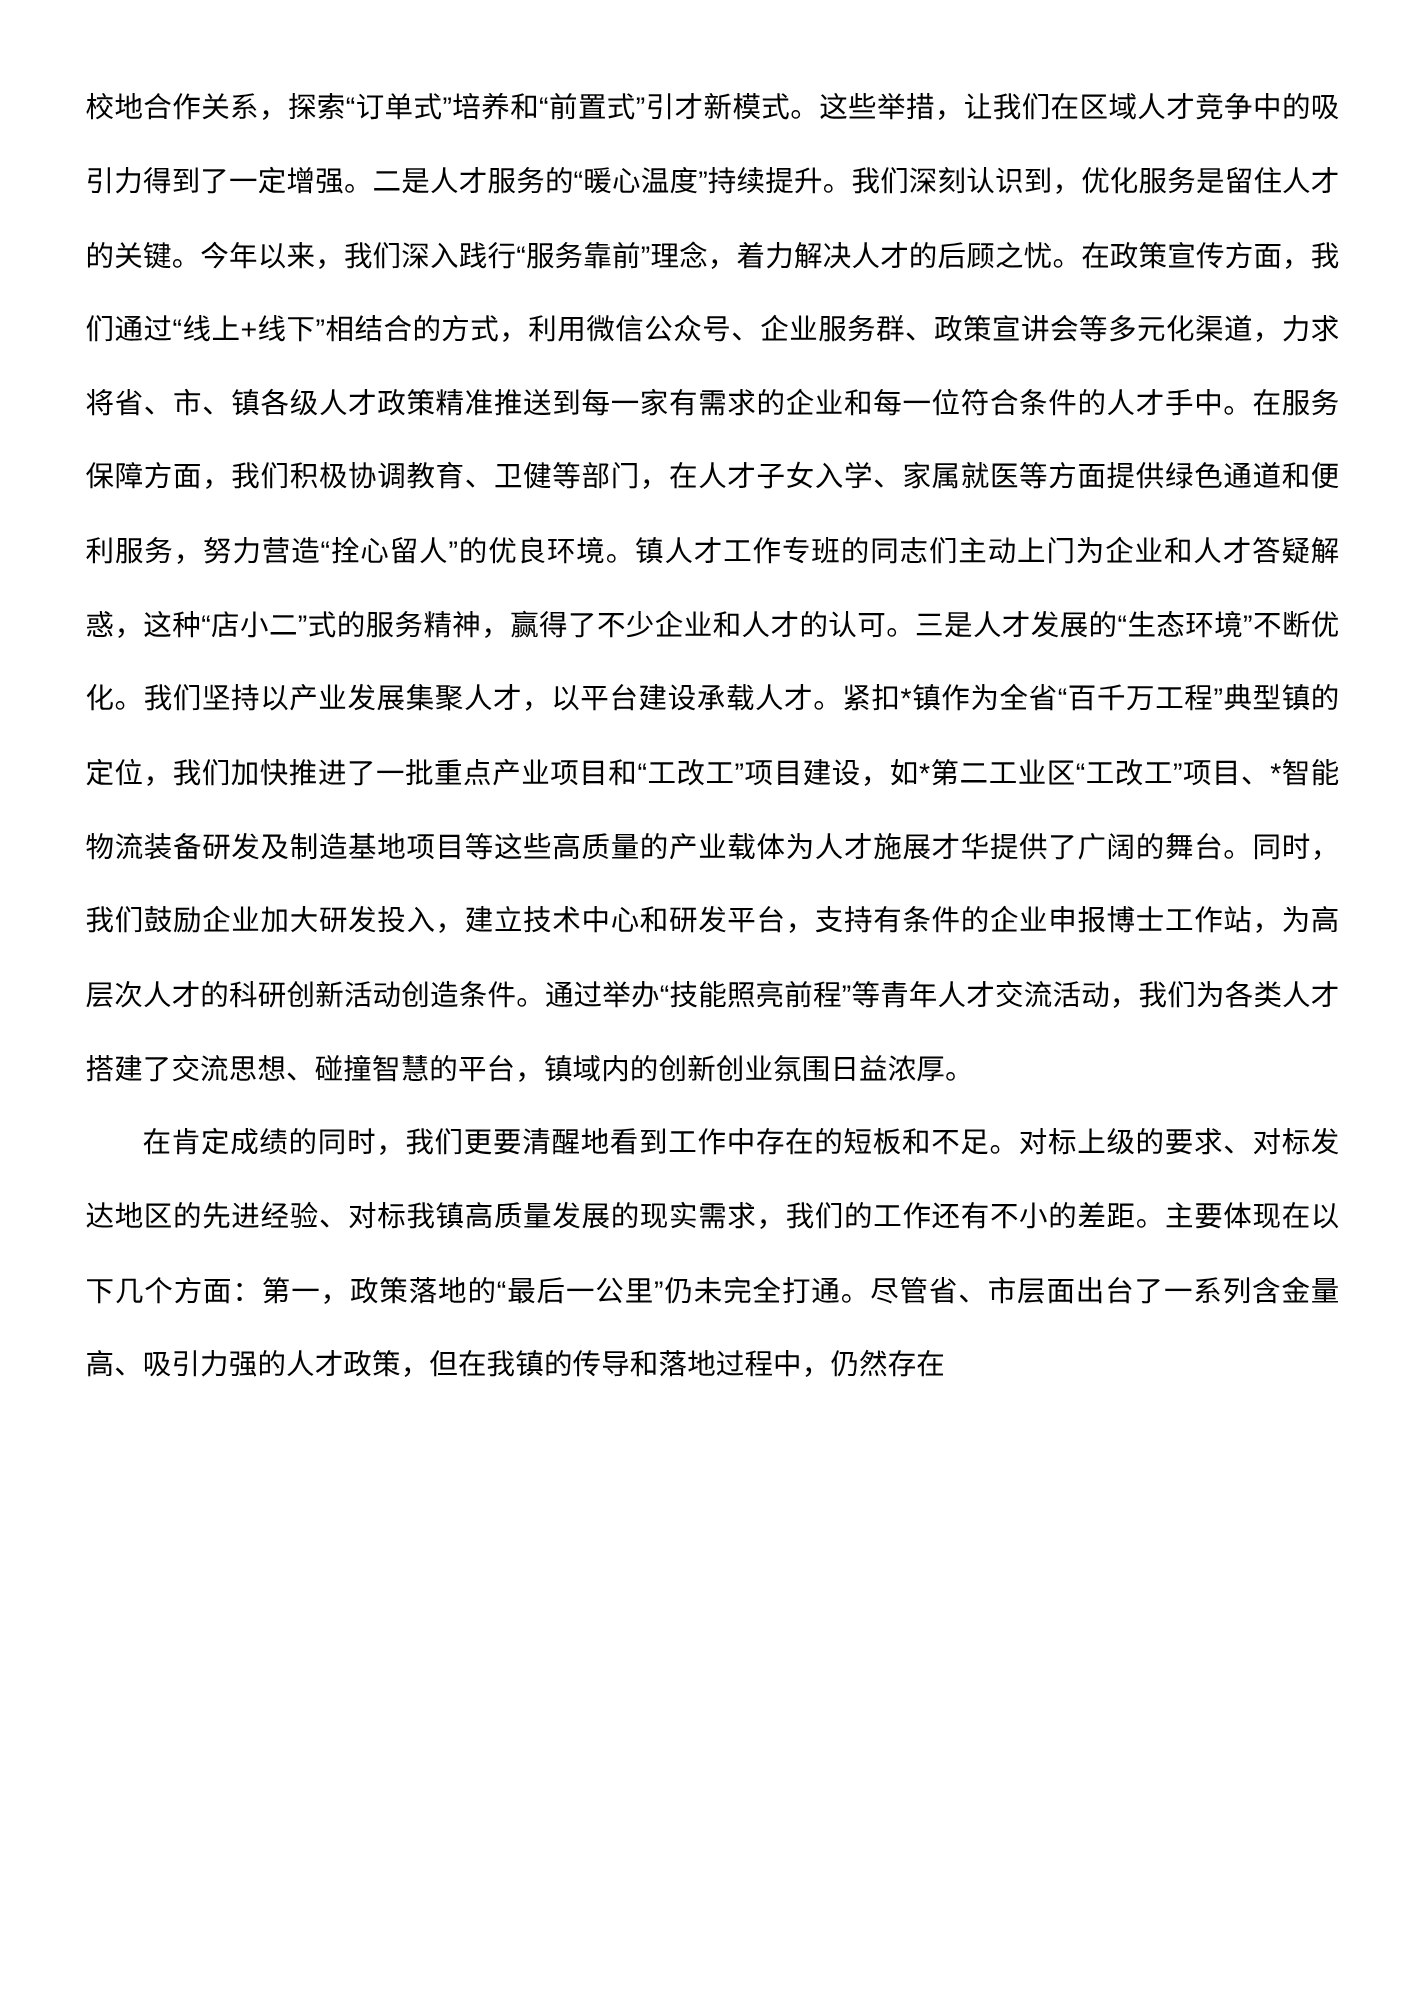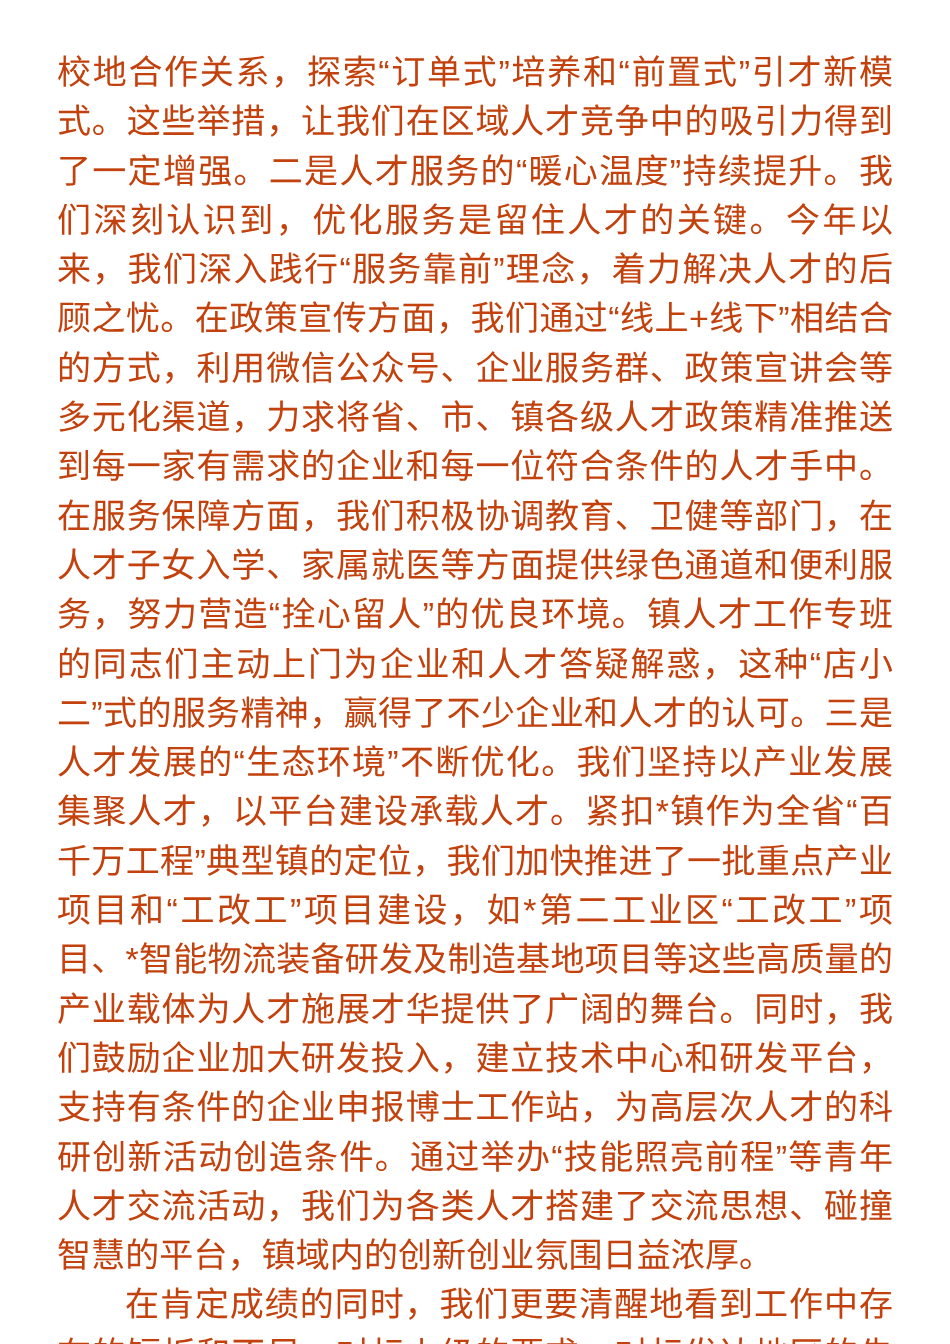--- a/index.html
+++ b/index.html
@@ -22,23 +22,23 @@
     box-sizing: border-box;
   }
   .doc-body {
     position: absolute;
     left: 57px;
     top: 48px;
     width: 836px;
   }
   .para {
     margin: 0;
-    font-size: 34px;
+    font-size: 19px;
     line-height: 49.3px;
-    color: #c2410c;
+    color: #000000;
     text-align: justify;
     text-justify: inter-character;
     text-align-last: left;
     letter-spacing: 0.1px;
     word-break: break-all;
     font-weight: 400;
     -webkit-font-smoothing: antialiased;
   }
   .para.indent {
     text-indent: 2em;

